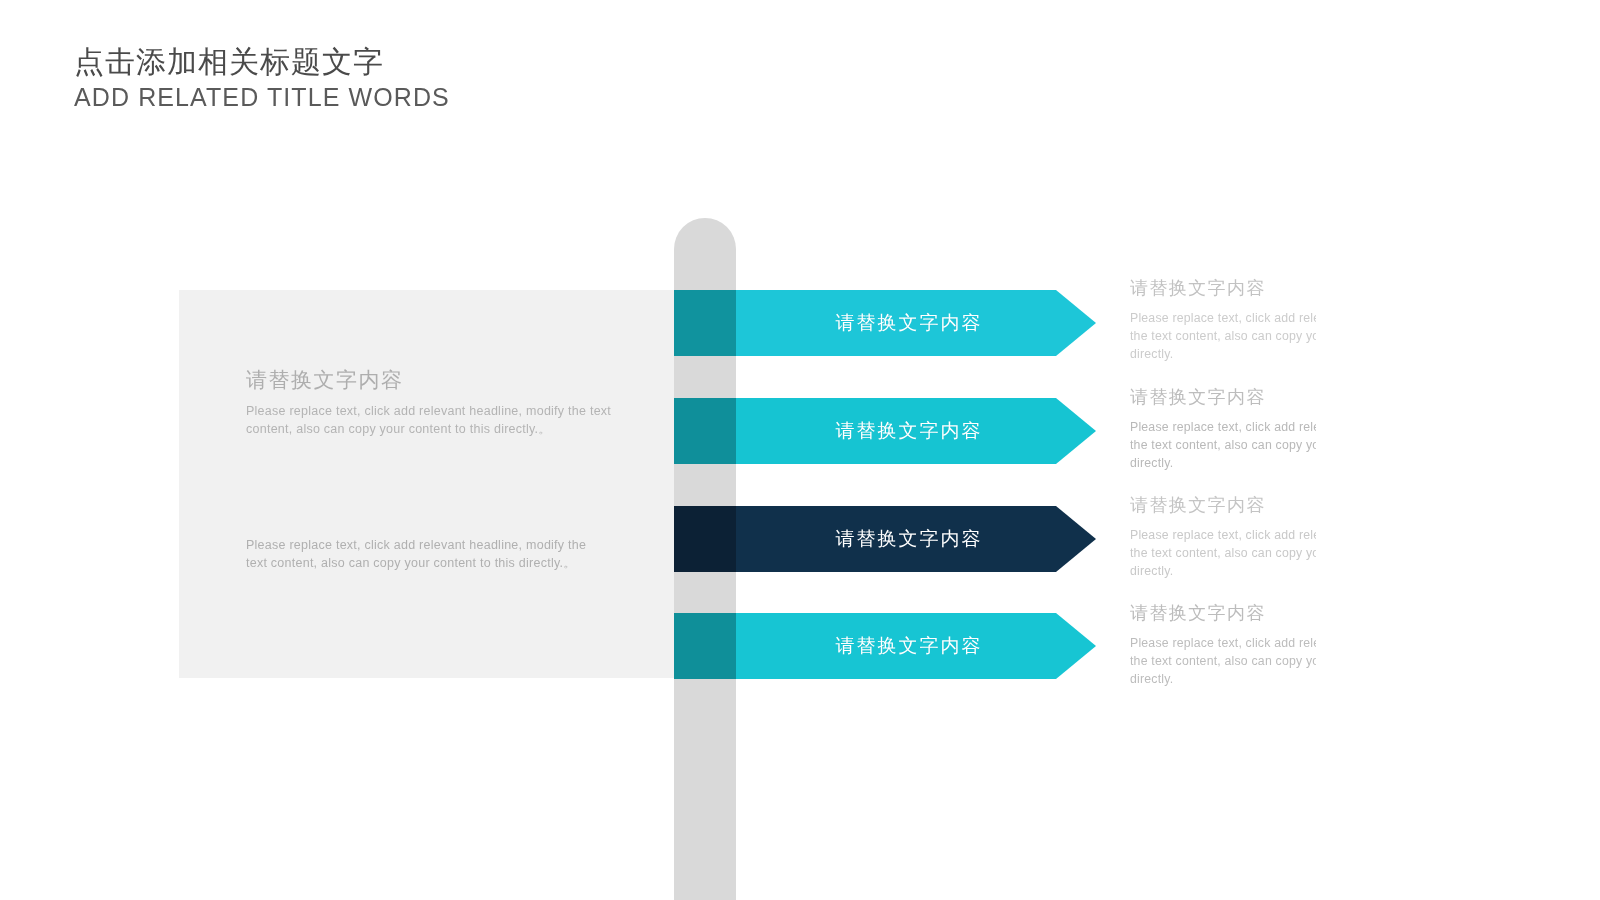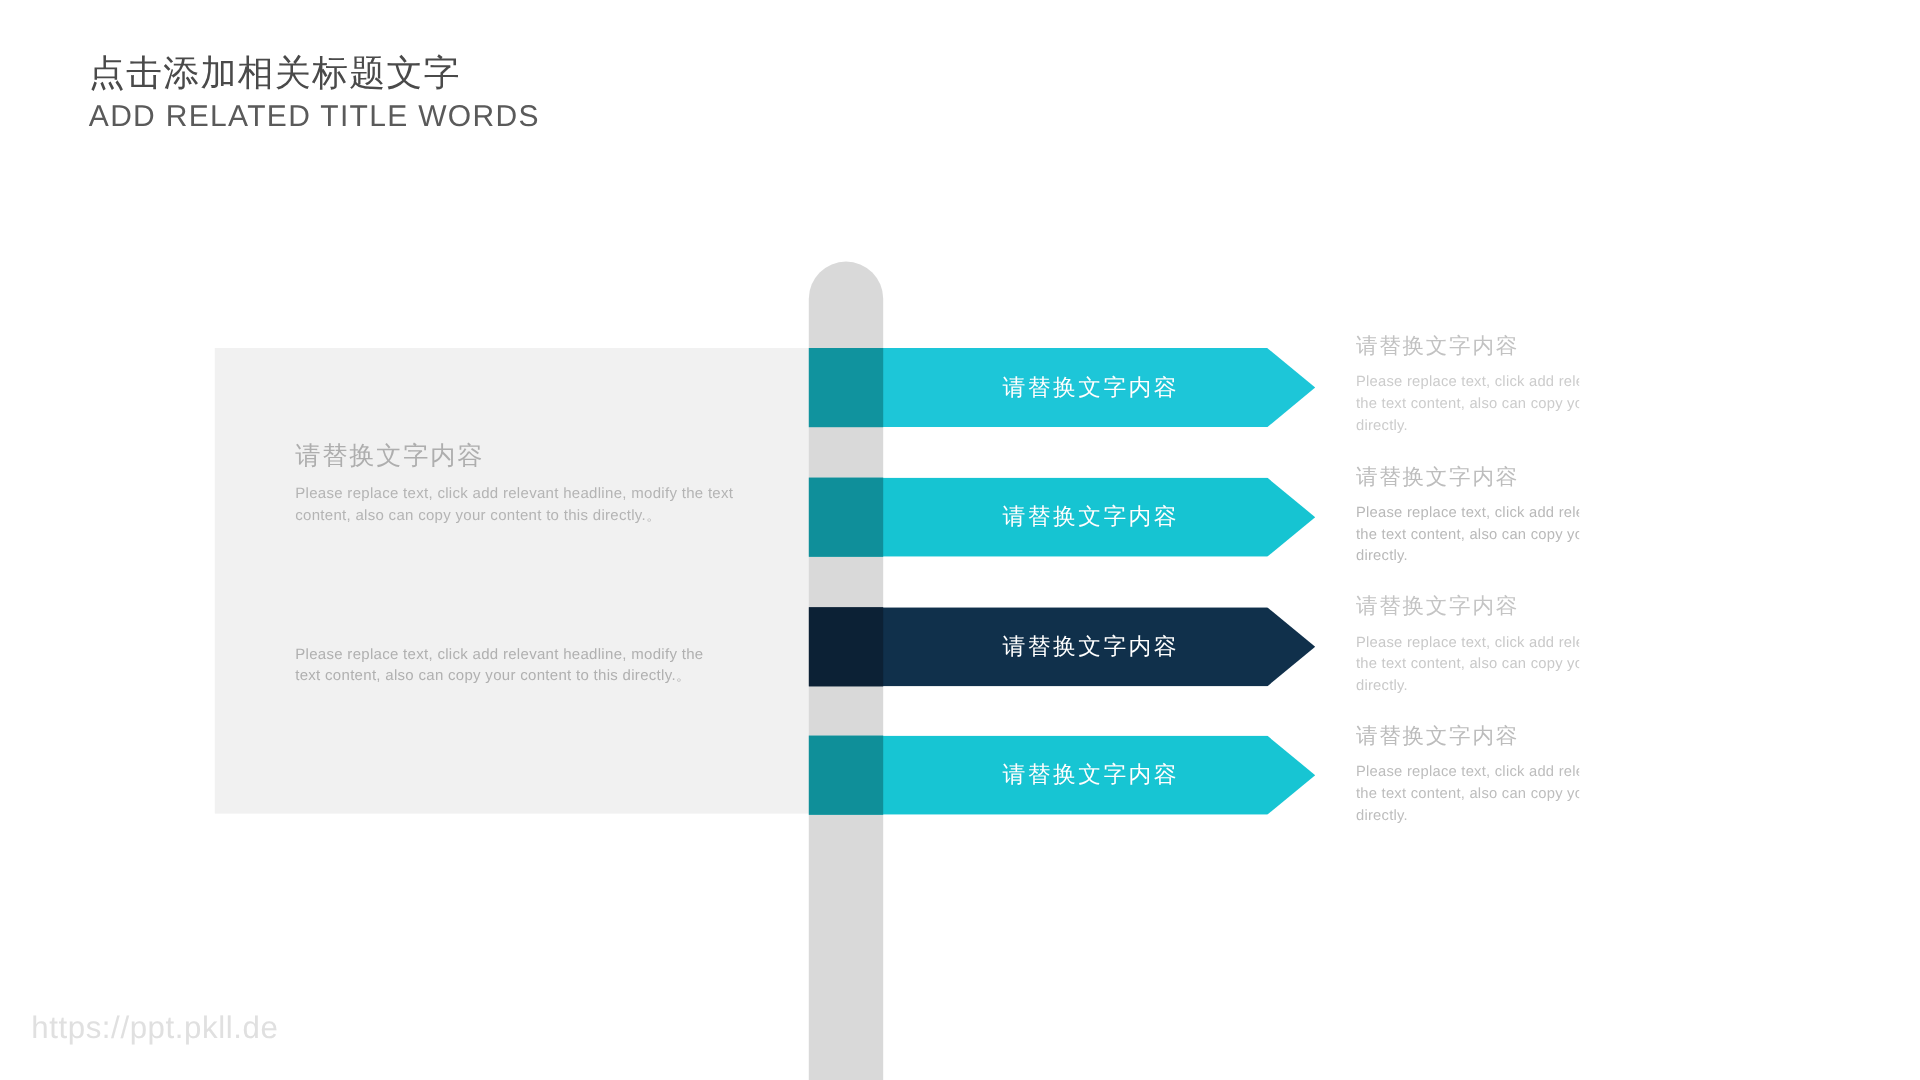--- a/index.html
+++ b/index.html
@@ -141,15 +141,14 @@
       <div class="rblock" style="top: 217px;">
         <div class="rb-head" style="color: rgb(196, 196, 196);">请替换文字内容</div>
         <div class="rb-body" style="color: rgb(201, 201, 201);">Please replace text, click add relevant headline, modify the text content, also can copy your content to this directly.</div>
       </div>
       <div class="rblock" style="top: 325px;">
         <div class="rb-head" style="color: rgb(188, 188, 188);">请替换文字内容</div>
         <div class="rb-body" style="color: rgb(189, 189, 189);">Please replace text, click add relevant headline, modify the text content, also can copy your content to this directly.</div>
       </div>
     </div>
 
-  <div class="watermark">https://ppt.pkll.de</div>
 
 </div>
 
 </body></html>

